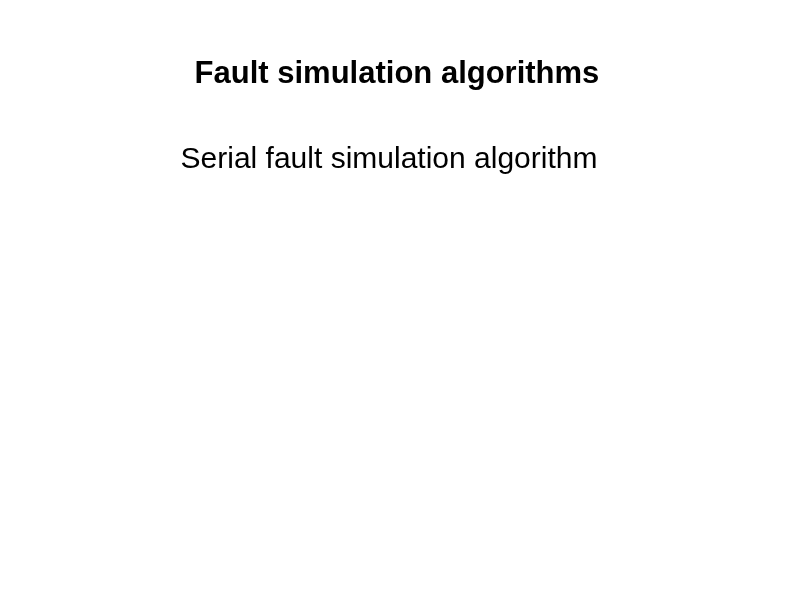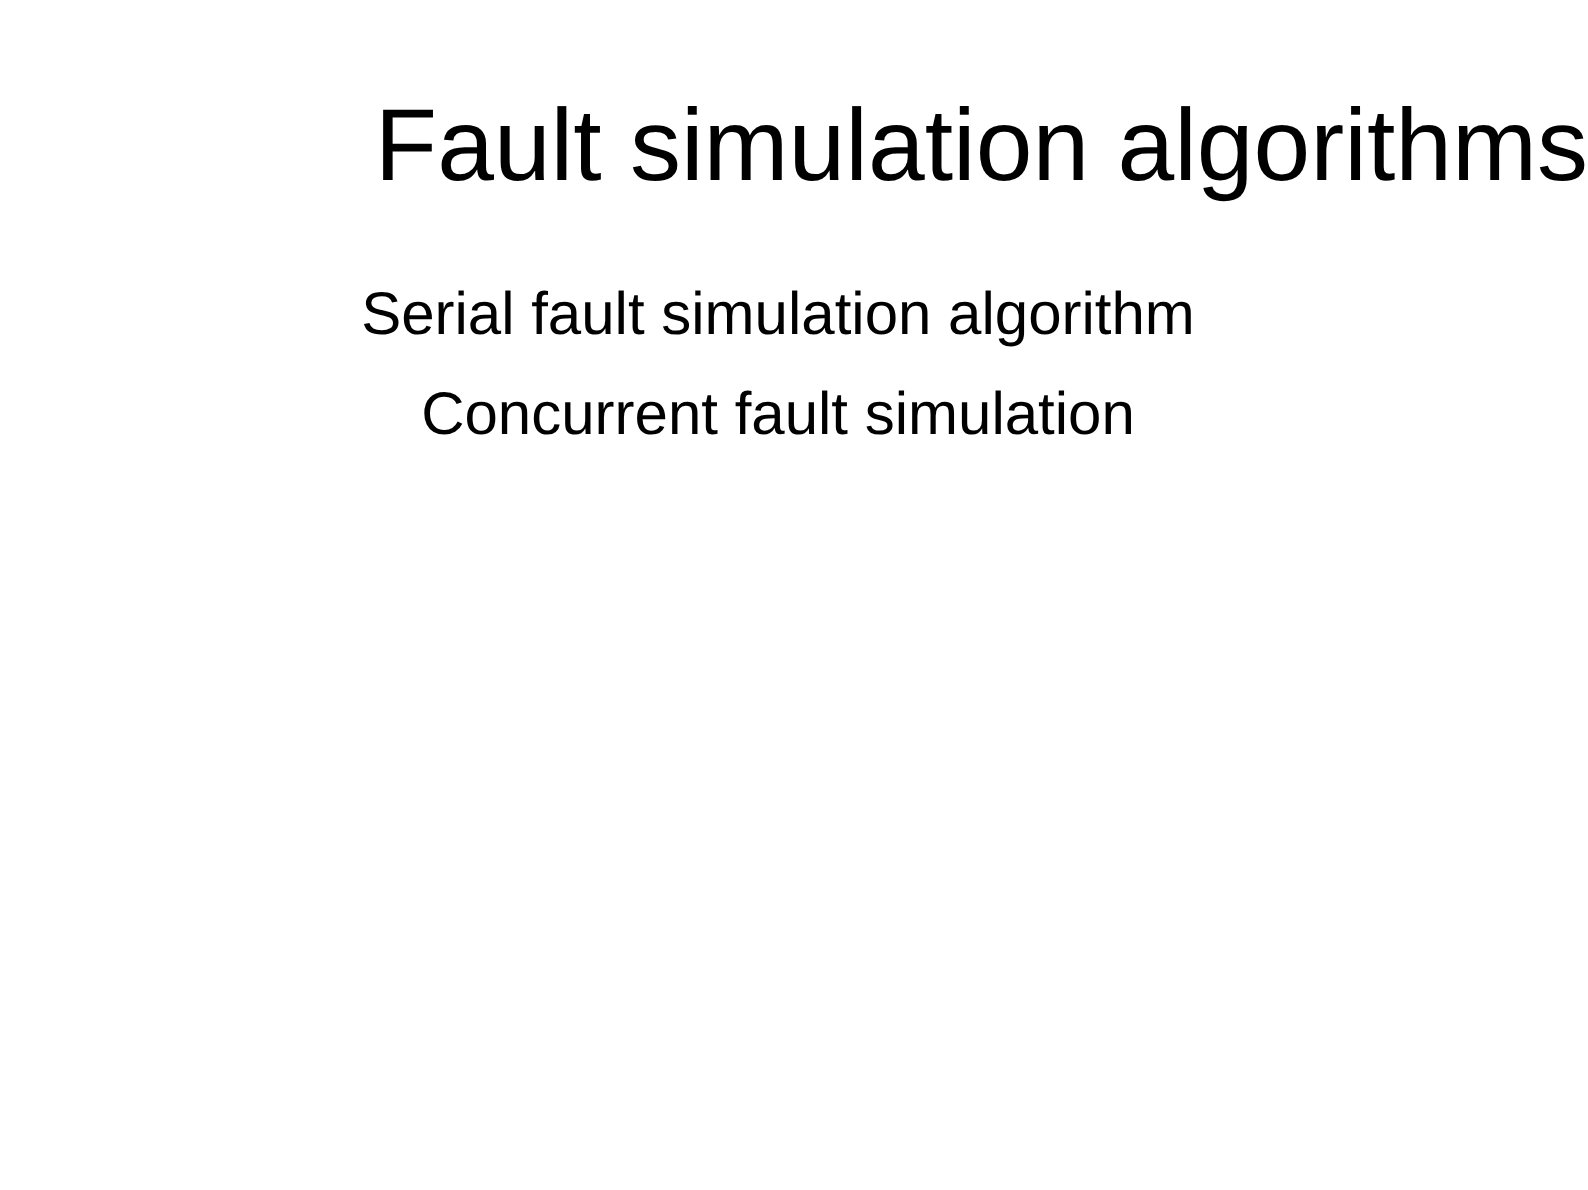--- a/index.html
+++ b/index.html
@@ -19,24 +19,24 @@
     background: #ffffff;
     overflow: hidden;
     margin: 0 auto;
   }
 
   .slide-title {
     position: absolute;
     left: 0;
     top: 48px;
     width: 794px;
-    text-align: right;
-    font-size: 51px;
+    text-align: center;
+    font-size: 31px;
     line-height: 50px;
-    font-weight: 400;
+    font-weight: 700;
     color: #000000;
     letter-spacing: 0px;
     white-space: nowrap;
   }
 
   .slide-body {
     position: absolute;
     left: 29px;
     top: 133px;
     width: 720px;
@@ -53,16 +53,15 @@
 </style>
 </head>
 <body>
 
 <div class="slide">
 
   <div class="slide-title">Fault simulation algorithms</div>
 
   <div class="slide-body">
     <div class="body-line">Serial fault simulation algorithm</div>
-    <div class="body-line">Concurrent fault simulation</div>
   </div>
 
 </div>
 
 </body></html>

